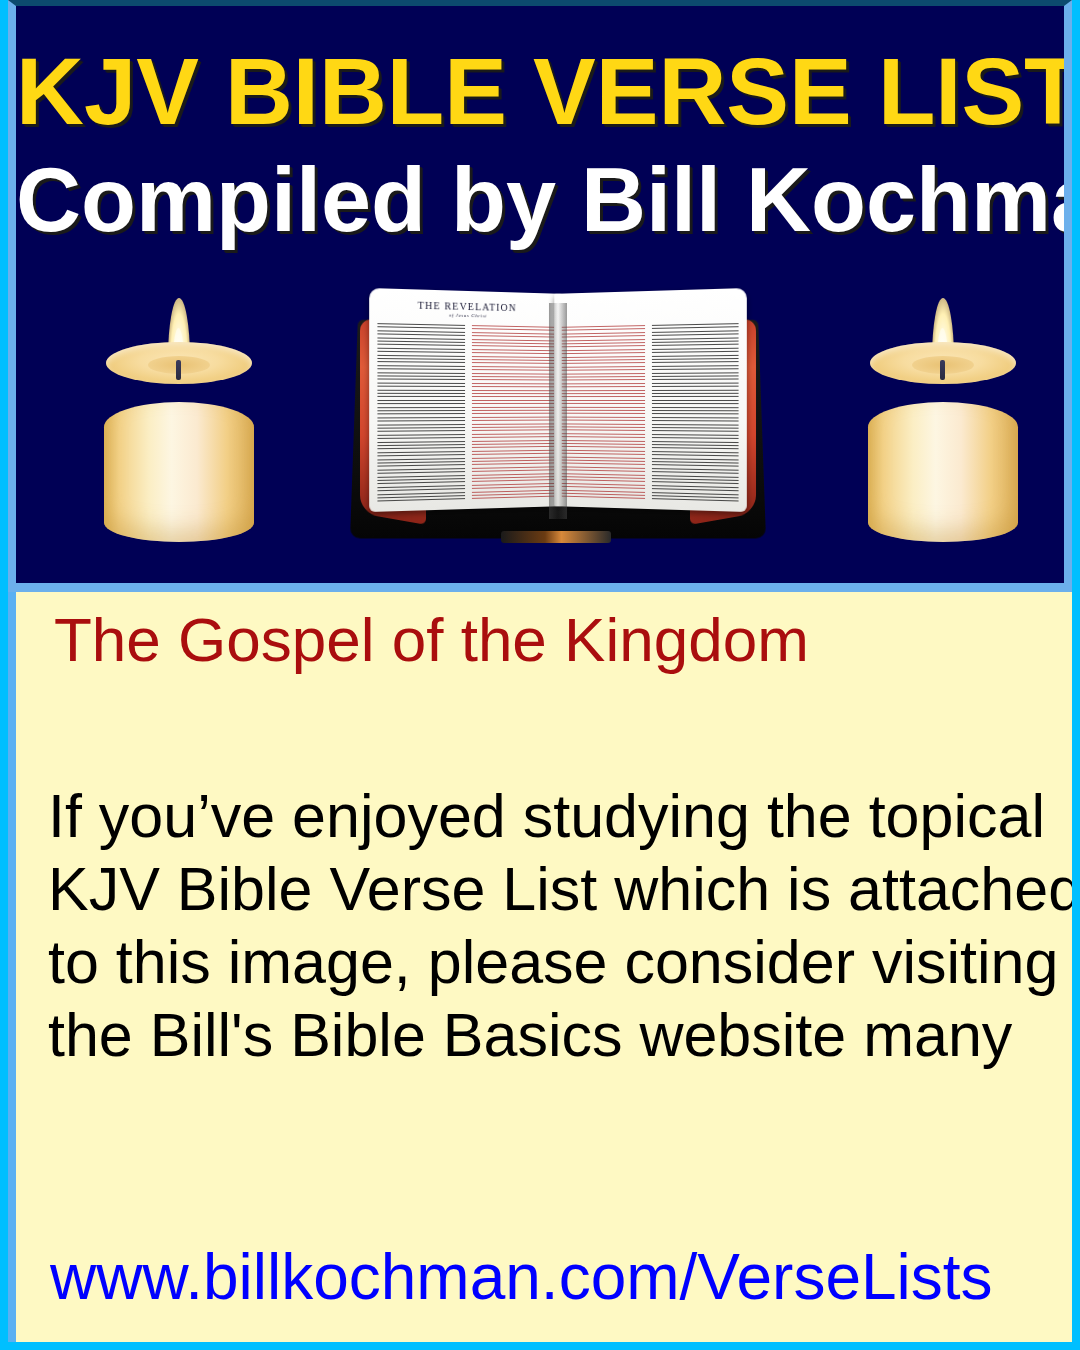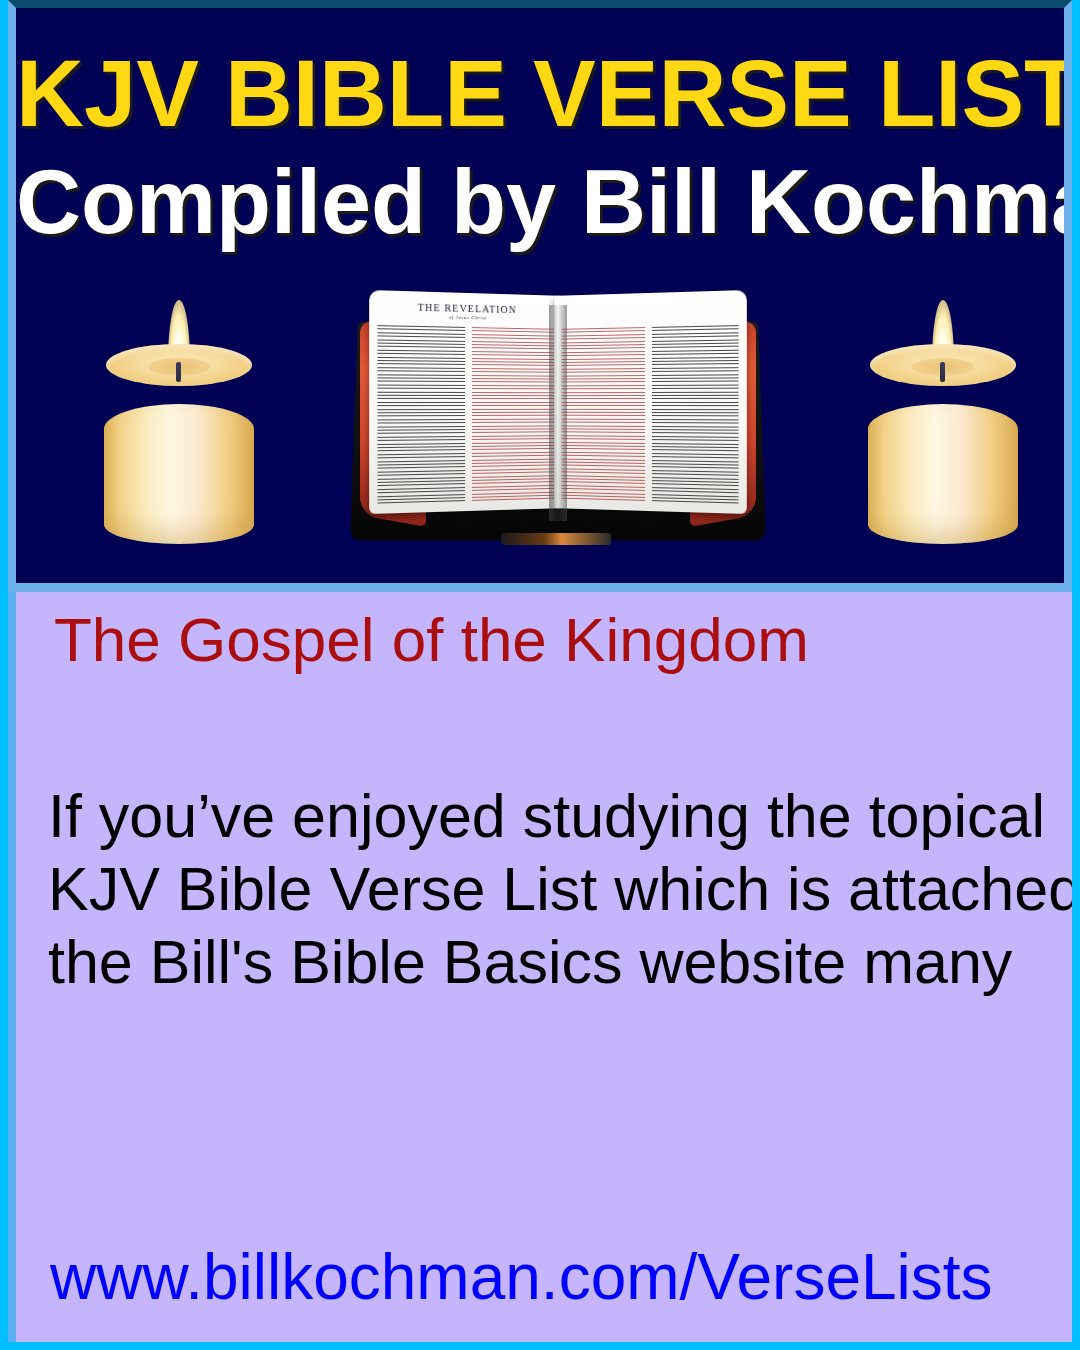--- a/index.html
+++ b/index.html
@@ -26,21 +26,21 @@
 
   
   .header {
     position: absolute;
     left: 0;
     top: 0;
     width: 1064px;
     height: 656px;
     background: #000055;
     box-sizing: border-box;
-    border-top: 8px solid #0c4a6e;
+    border-top: 6px solid #0c4a6e;
     border-left: 8px solid #6cb0ec;
     border-right: 8px solid #6cb0ec;
     overflow: hidden;
   }
 
   .title-main {
     position: absolute;
     left: 0;
     right: 0;
     top: 36px;
@@ -283,21 +283,21 @@
   .side-rail.l { left: 0; }
   .side-rail.r { right: 0; }
 
   
   .body-section {
     position: absolute;
     left: 8px;
     top: 592px;
     width: 1056px;
     bottom: 0;
-    background: #c4b5fd;
+    background: #fef9c3;
     overflow: hidden;
   }
 
   .topic-heading {
     position: absolute;
     left: 38px;
     top: 12px;
     color: #aa0e0e;
     font-family: "Liberation Sans Narrow", "Liberation Sans", sans-serif;
     font-weight: normal;
@@ -394,19 +394,20 @@
   <div class="side-rail l"></div>
   <div class="side-rail r"></div>
 
   <div class="body-section">
 
     <div class="topic-heading">The Gospel of the Kingdom</div>
 
     <div class="promo">
       <span class="pline">If you’ve enjoyed studying the topical</span>
       <span class="pline">KJV Bible Verse List which is attached</span>
+      <span class="pline">to this image, please consider visiting</span>
       <span class="pline">the Bill's Bible Basics website many</span>
     </div>
 
     <div class="url">www.billkochman.com/VerseLists</div>
   </div>
 
 </div>
 
 </body></html>

